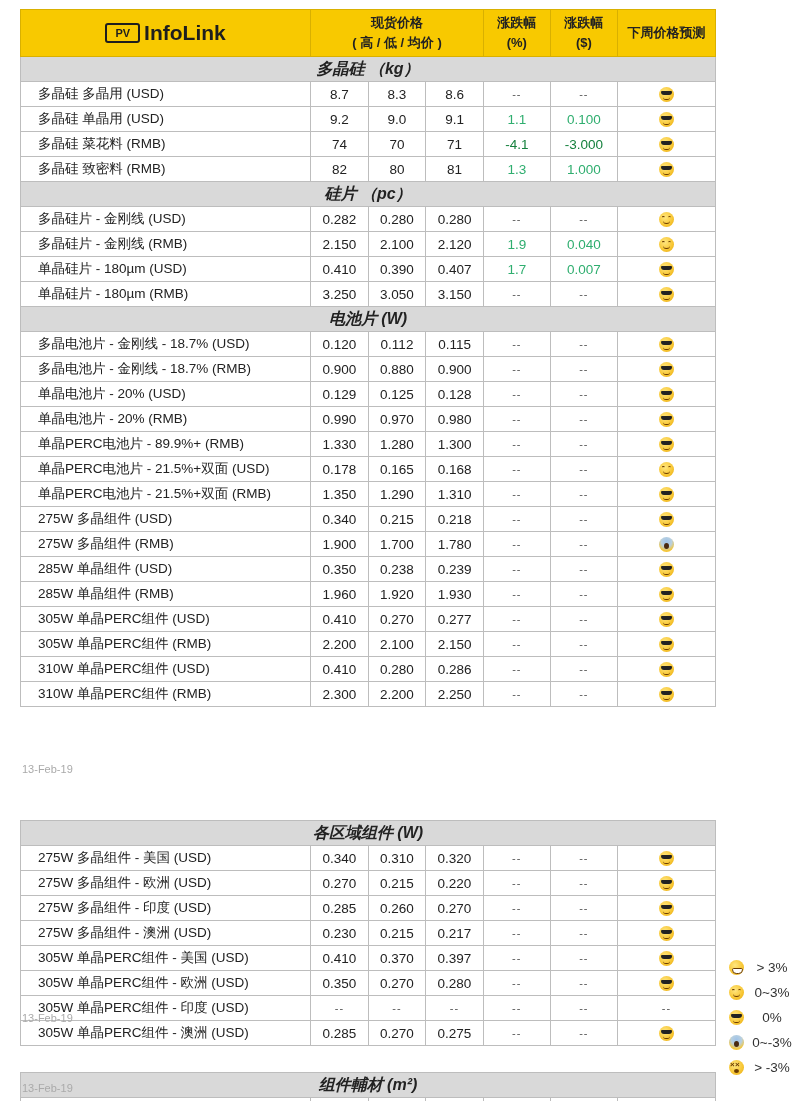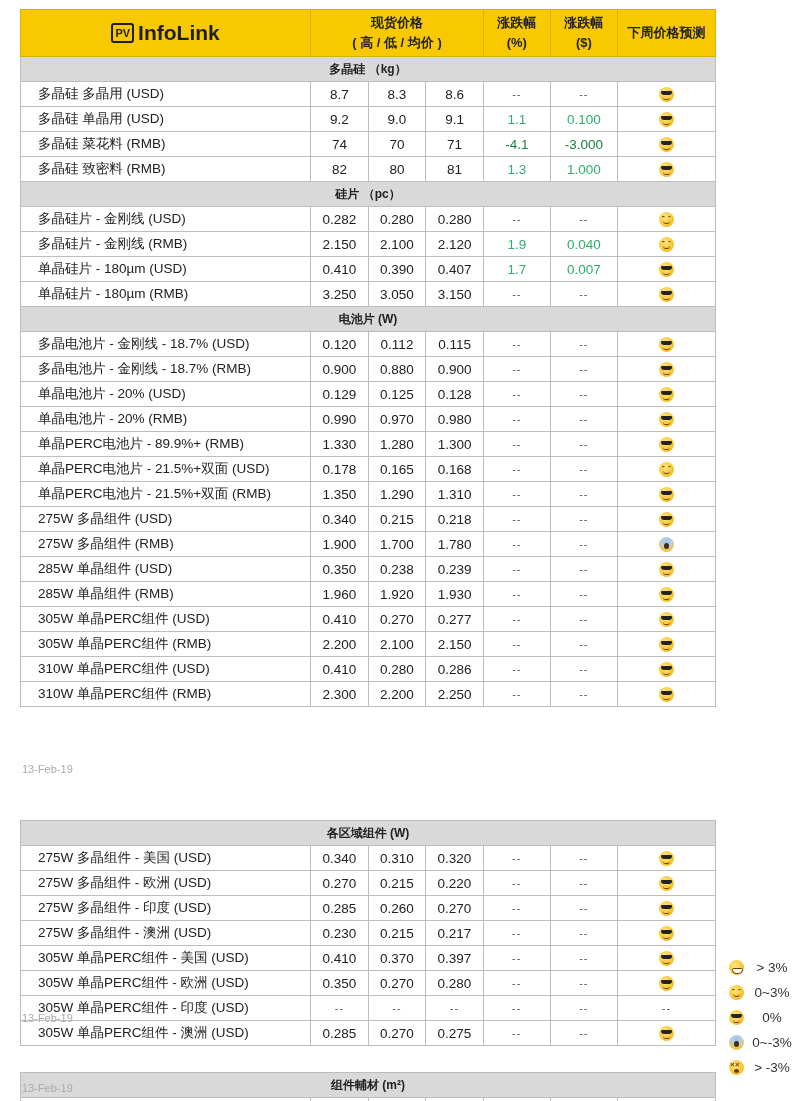--- a/index.html
+++ b/index.html
@@ -8,22 +8,22 @@
   .block { position: absolute; left: 20px; width: 696px; }
   table { border-collapse: collapse; width: 696px; table-layout: fixed; }
   td, th { border: 1px solid #bdbdbd; font-size: 13.5px; height: 25px; padding: 0; text-align: center; vertical-align: middle; font-weight: normal; }
   col.c-label { width: 290px; }
   col.c-num { width: 57.5px; }
   col.c-pct { width: 67px; }
   col.c-usd { width: 67px; }
   col.c-fc { width: 98px; }
   .hdr th { background: #f8c900; height: 47px; font-weight: bold; font-size: 13px; color: #222; line-height: 20px; border-color: #d9b000; }
   .logo { display: inline-flex; align-items: center; gap: 4px; font-size: 21px; font-weight: bold; color: #1e1e1e; }
-  .logo-pv { display: inline-block; border: 2.5px solid #1e1e1e; border-radius: 3px; font-size: 11px; font-weight: bold; padding: 1px 2px; line-height: 14px; position: relative; }
-  .section td { background: #d9d9d9; font-weight: bold; font-size: 12px; height: 25px; }
+  .logo-pv { display: inline-block; border: 2.5px solid #1e1e1e; border-radius: 3px; font-size: 11px; font-weight: bold; padding: 1px 8px; line-height: 14px; position: relative; }
+  .section td { background: #d9d9d9; font-weight: bold; font-size: 16px; height: 25px; font-style: italic; }
   td.lbl { text-align: left; padding-left: 17px; white-space: nowrap; overflow: hidden; }
   .up { color: #2fae6f; }
   .down { color: #15803d; margin-left: 16px; }
   .dash { color: #555; font-size: 11px; letter-spacing: 1px; }
   .emoji { display: inline-block; width: 15px; height: 15px; border-radius: 50%; position: relative; vertical-align: middle;
     background: radial-gradient(circle at 40% 35%, #ffe680 0%, #f7c531 60%, #e5a716 100%); }
   .emoji.cool::before { content: ""; position: absolute; left: 2px; top: 4px; width: 11px; height: 4px; background: #222; border-radius: 1px 1px 3px 3px; }
   .emoji.cool::after { content: ""; position: absolute; left: 4px; top: 10px; width: 7px; height: 2px; border-bottom: 1.5px solid #6b3c00; border-radius: 0 0 4px 4px; }
   .emoji.smile::before { content: ""; position: absolute; left: 3px; top: 4px; width: 2px; height: 2px; border-top: 1.3px solid #6b3c00; border-radius: 50%; box-shadow: 6px 0 0 -0px transparent; }
   .emoji.smile::after { content: ""; position: absolute; left: 4px; top: 8px; width: 7px; height: 3px; border-bottom: 1.5px solid #6b3c00; border-radius: 0 0 5px 5px; }

